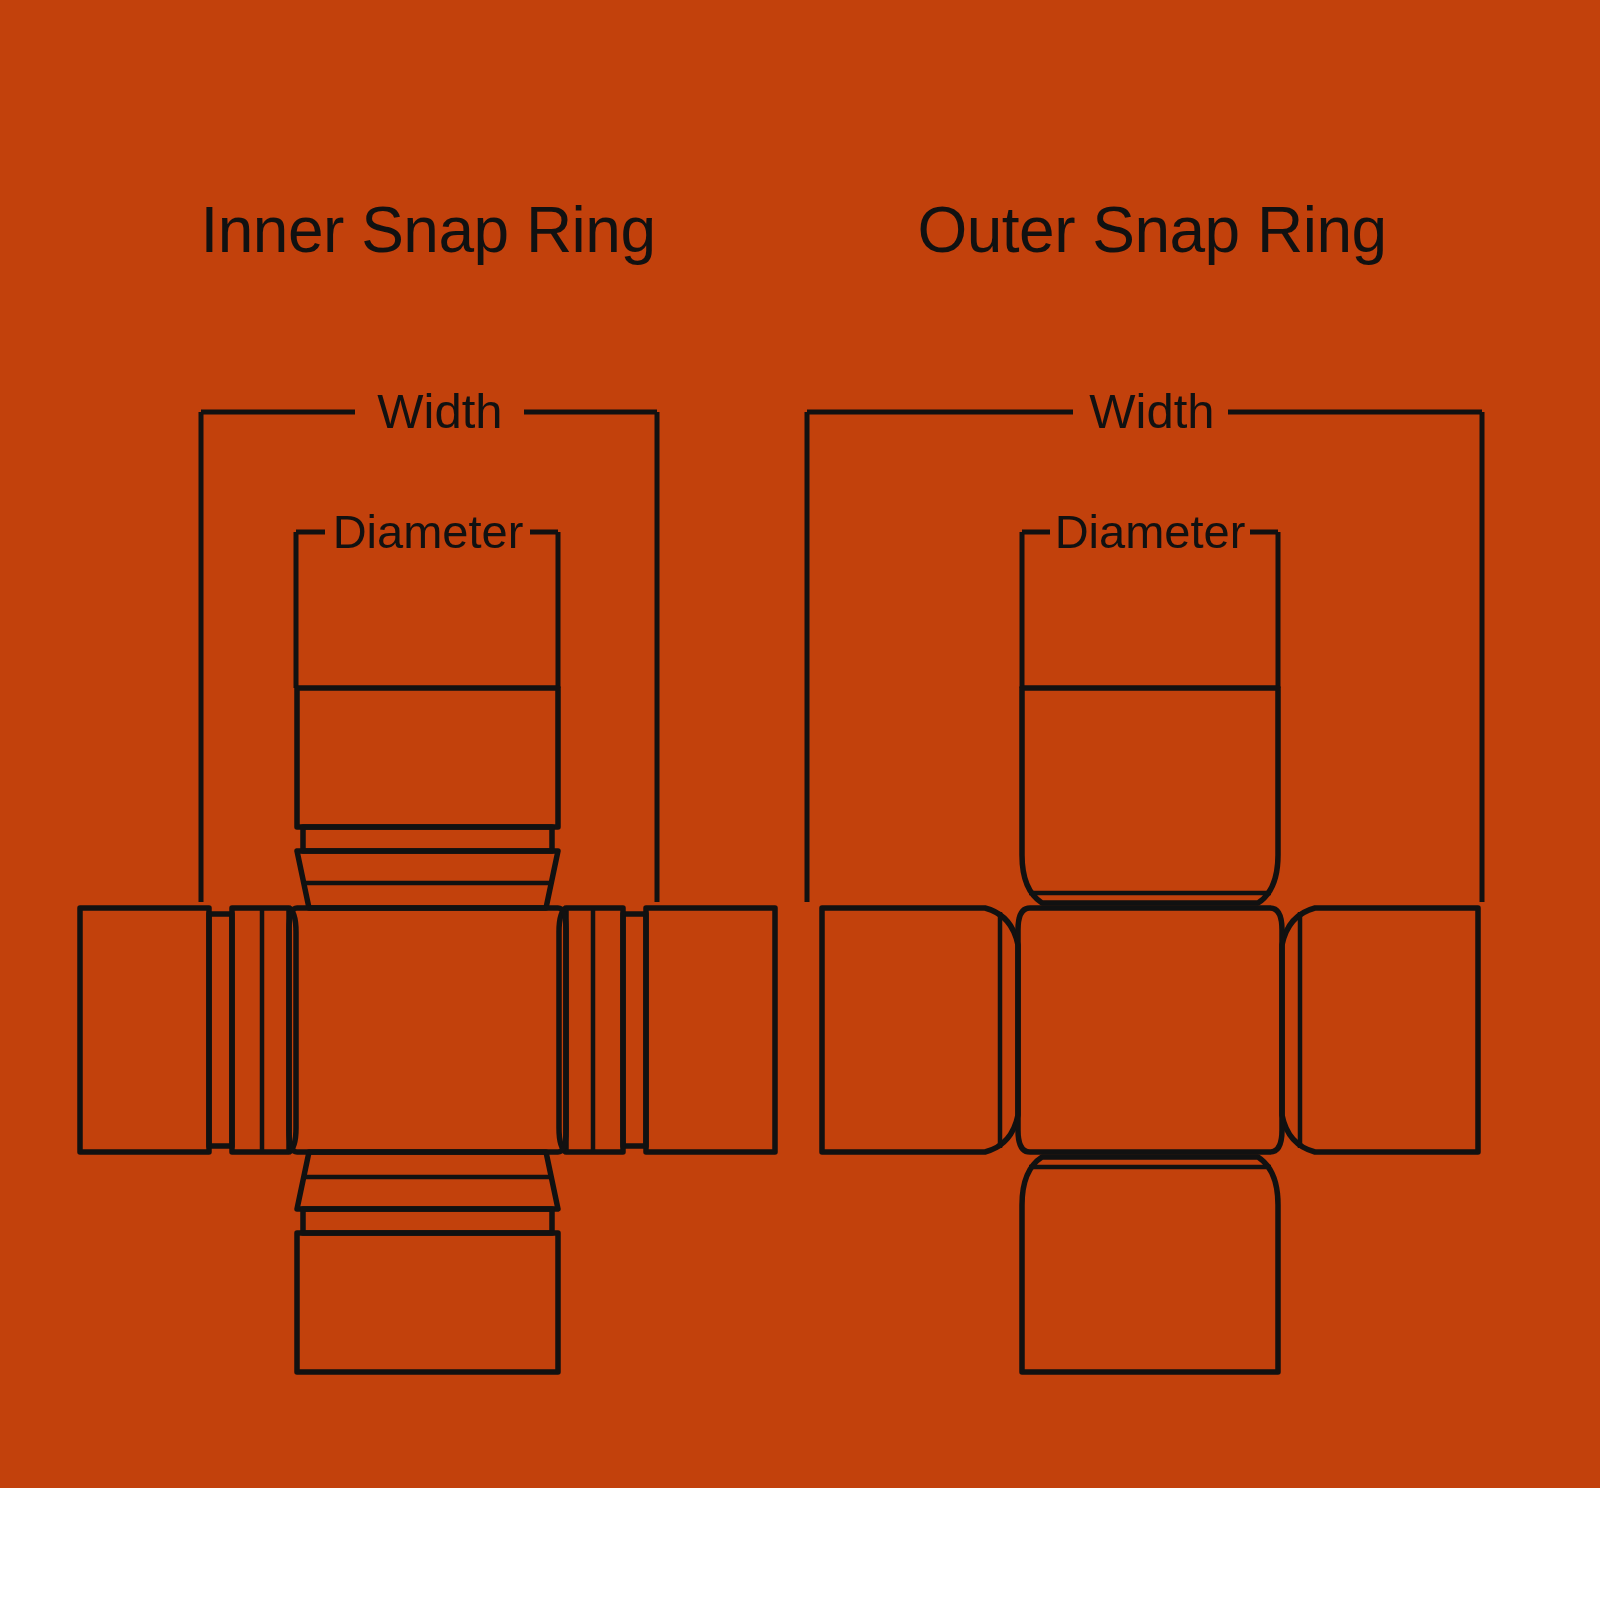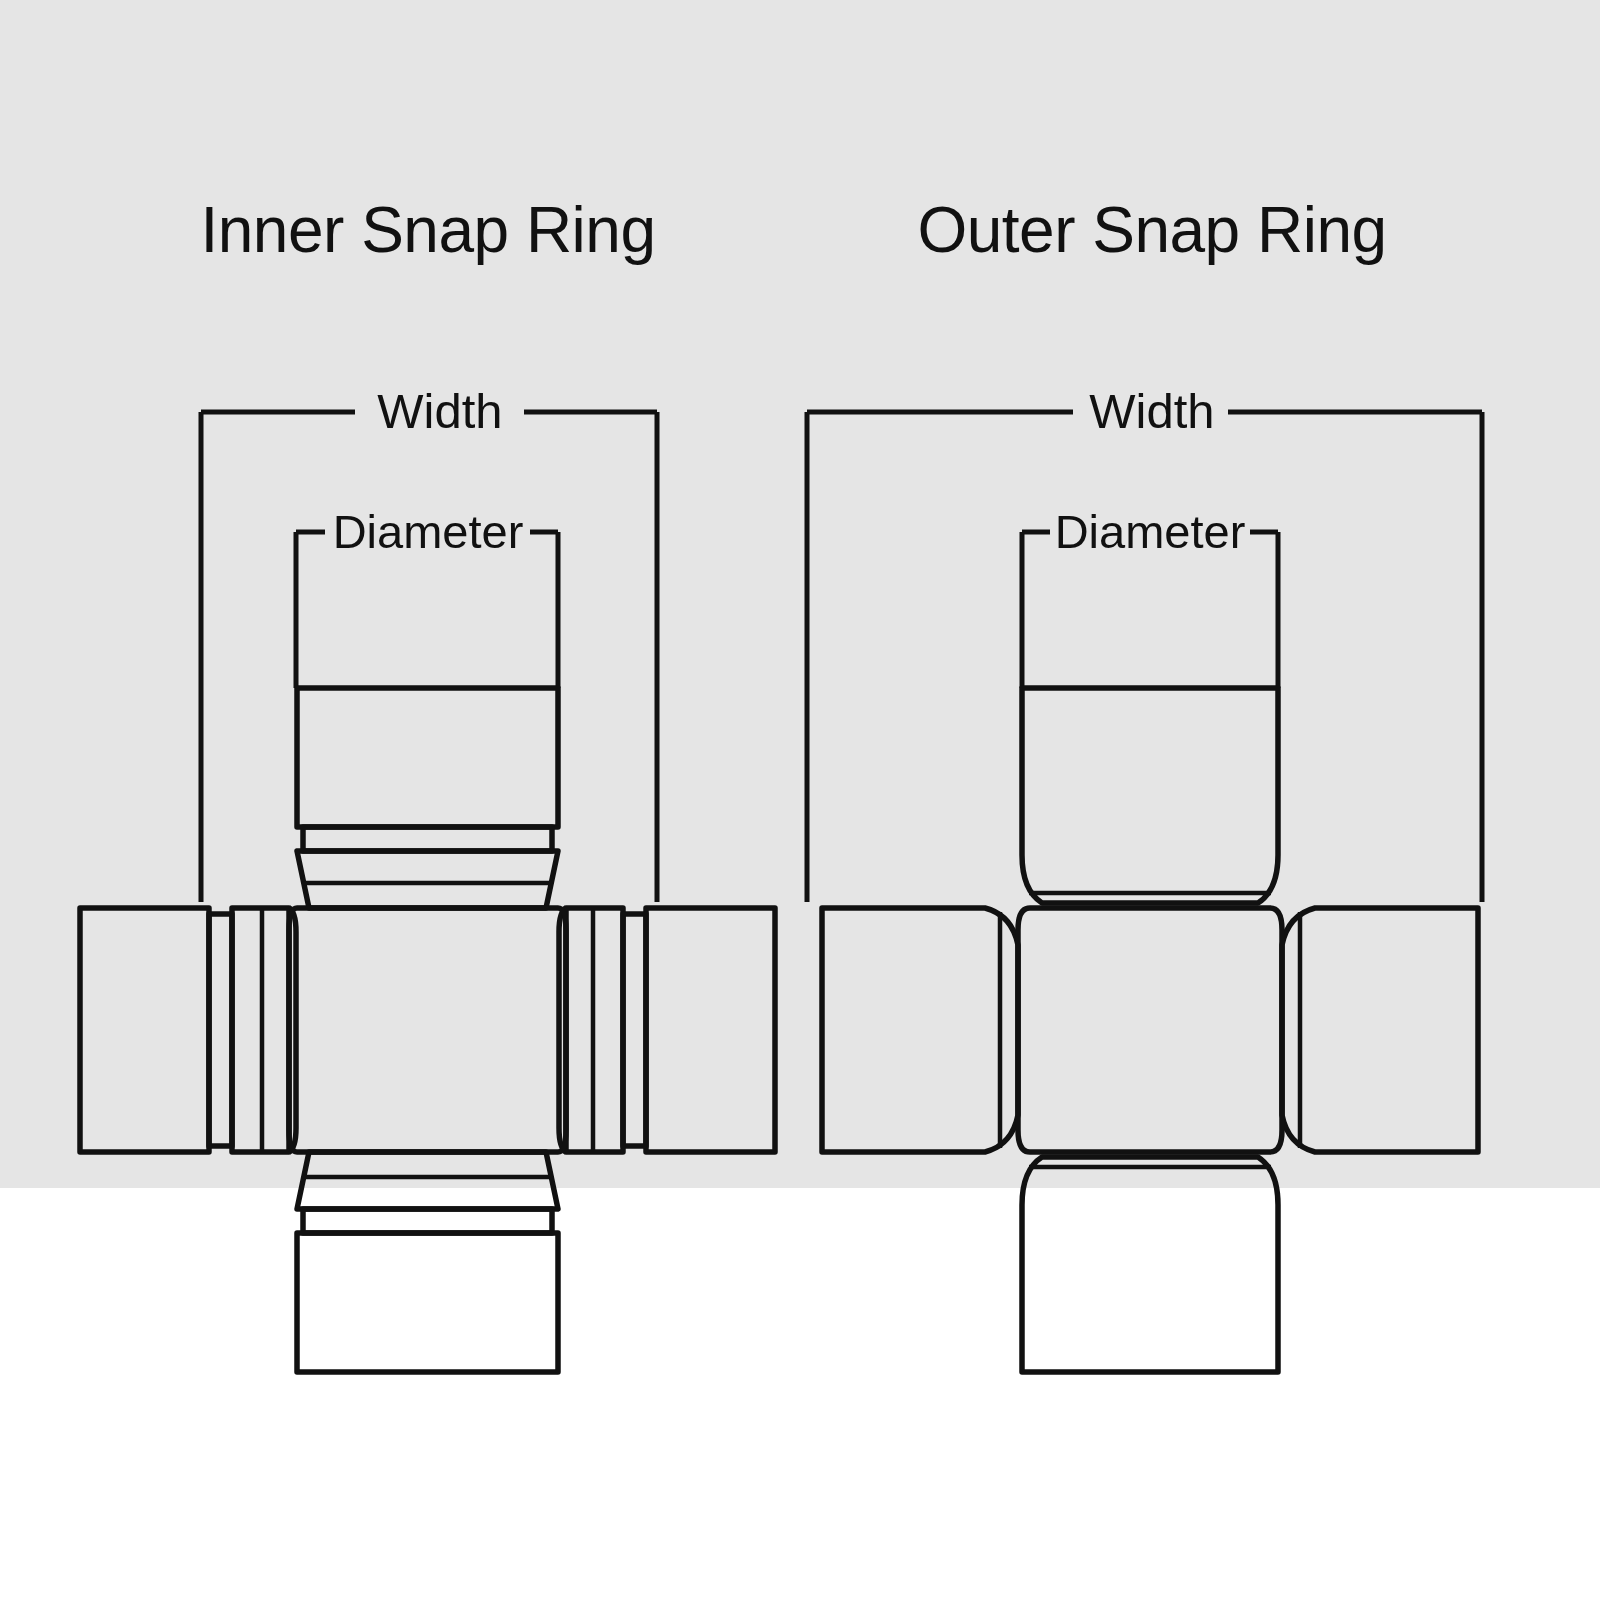--- a/index.html
+++ b/index.html
@@ -10,22 +10,22 @@
   body {
     width: 1600px;
     height: 1600px;
     font-family: "Liberation Sans", sans-serif;
     color: #000000;
     overflow: hidden;
   }
   #stage {
     position: relative;
     width: 1600px;
-    height: 1188px;
-    background: #e5e5e5;
+    height: 1488px;
+    background: #c2410c;
   }
   #stage > svg {
     position: absolute;
     top: 0;
     left: 0;
   }
   .dwg-line {
     fill: none;
     stroke: #111111;
     stroke-width: 5.5;

